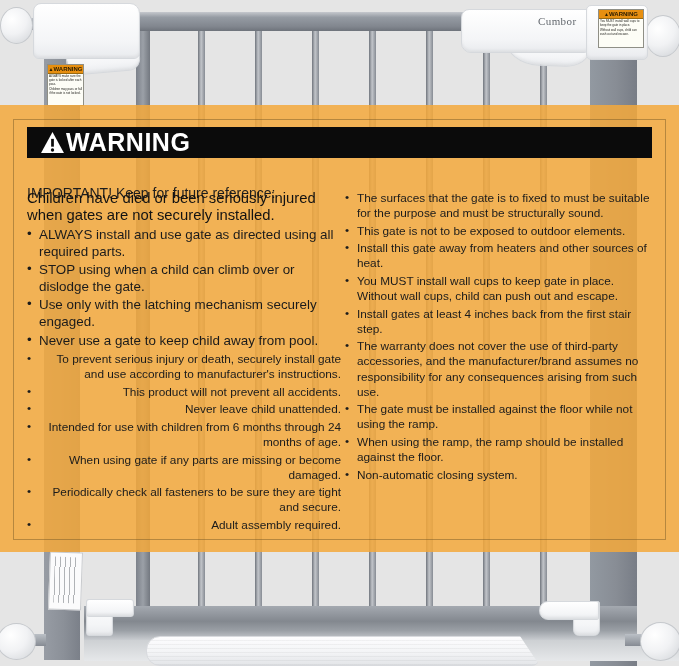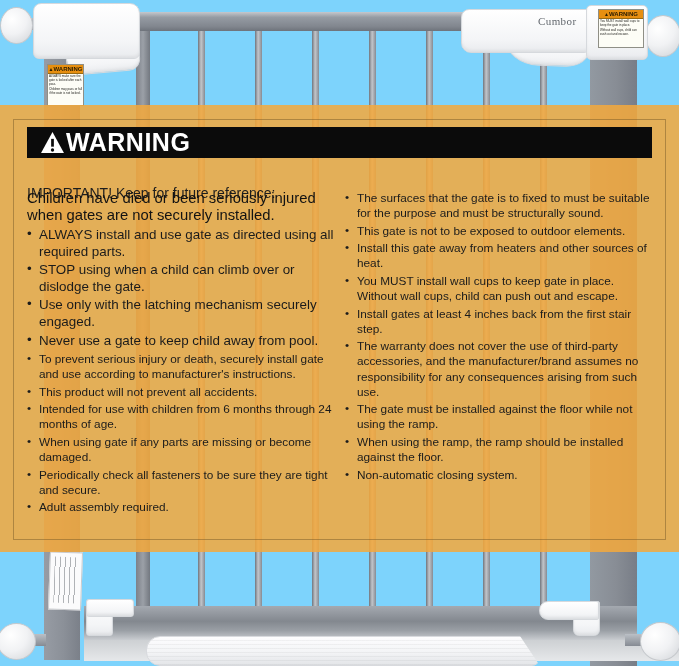--- a/index.html
+++ b/index.html
@@ -1,16 +1,16 @@
 <!DOCTYPE html>
 <html><head>
 <meta charset="utf-8">
 <style>
   html,body{margin:0;padding:0;background:#fff;}
-  .scene{position:relative;width:679px;height:666px;background:#7dd3fc;overflow:hidden;
+  .scene{position:relative;width:679px;height:666px;background:#e5e5e5;overflow:hidden;
          font-family:"Liberation Sans",sans-serif;}
 
   
   .gate-part{position:absolute;z-index:1;}
   .vbar{top:22px;height:616px;width:7px;
         background:linear-gradient(90deg,#70757d 0%,#c2c5ca 45%,#868b93 100%);}
   .stile-left{left:136px;top:14px;width:14px;height:624px;
         background:linear-gradient(90deg,#7c818a 0%,#9ba0a7 50%,#737880 100%);}
   .post-left{left:44px;top:54px;width:36px;height:606px;
         background:linear-gradient(90deg,#979ca4 0%,#8b9098 55%,#7b8089 100%);}
@@ -89,21 +89,21 @@
         margin-left:1px;}
   .intro{position:absolute;left:27px;top:80px;font-size:14px;color:#1d1d1d;}
   .emphasis{position:absolute;left:27px;top:85px;width:320px;font-size:14.8px;font-weight:normal;
         line-height:1.15;color:#121212;}
   ul.blist{list-style:none;margin:0;padding:0;}
   ul.blist li{position:relative;padding-left:12px;color:#1b1b1b;}
   ul.blist li::before{content:"\2022";position:absolute;left:0;top:-1px;}
   .col-left-primary{position:absolute;left:27px;top:122px;width:314px;}
   .col-left-primary li{font-size:13.4px;line-height:1.24;margin-bottom:2px;}
   .col-left-secondary{position:absolute;left:27px;top:247px;width:314px;}
-  .col-left-secondary li{font-size:11.8px;line-height:1.28;margin-bottom:2.5px;padding-left:13px;}
+  .col-left-secondary li{font-size:11.8px;line-height:1.28;margin-bottom:2.5px;padding-left:13px;text-align:right;}
   .col-right{position:absolute;left:345px;top:86px;width:308px;}
   .col-right li{font-size:11.8px;line-height:1.28;margin-bottom:2.5px;padding-left:13px;}
 </style>
 </head>
 <body>
 
 <div class="scene">
 
   <div class="gate-part post-left"></div>
   <div class="gate-part post-right"></div>
@@ -175,20 +175,21 @@
     <ul class="blist col-left-primary">
       <li>ALWAYS install and use gate as directed using all required parts.</li>
       <li>STOP using when a child can climb over or dislodge the gate.</li>
       <li>Use only with the latching mechanism securely engaged.</li>
       <li>Never use a gate to keep child away from pool.</li>
     </ul>
 
     <ul class="blist col-left-secondary">
       <li>To prevent serious injury or death, securely install gate and use according to manufacturer's instructions.</li>
       <li>This product will not prevent all accidents.</li>
+      <li>Never leave child unattended.</li>
       <li>Intended for use with children from 6 months through 24 months of age.</li>
       <li>When using gate if any parts are missing or become damaged.</li>
       <li>Periodically check all fasteners to be sure they are tight and secure.</li>
       <li>Adult assembly required.</li>
     </ul>
 
     <ul class="blist col-right">
       <li>The surfaces that the gate is to fixed to must be suitable for the purpose and must be structurally sound.</li>
       <li>This gate is not to be exposed to outdoor elements.</li>
       <li>Install this gate away from heaters and other sources of heat.</li>

